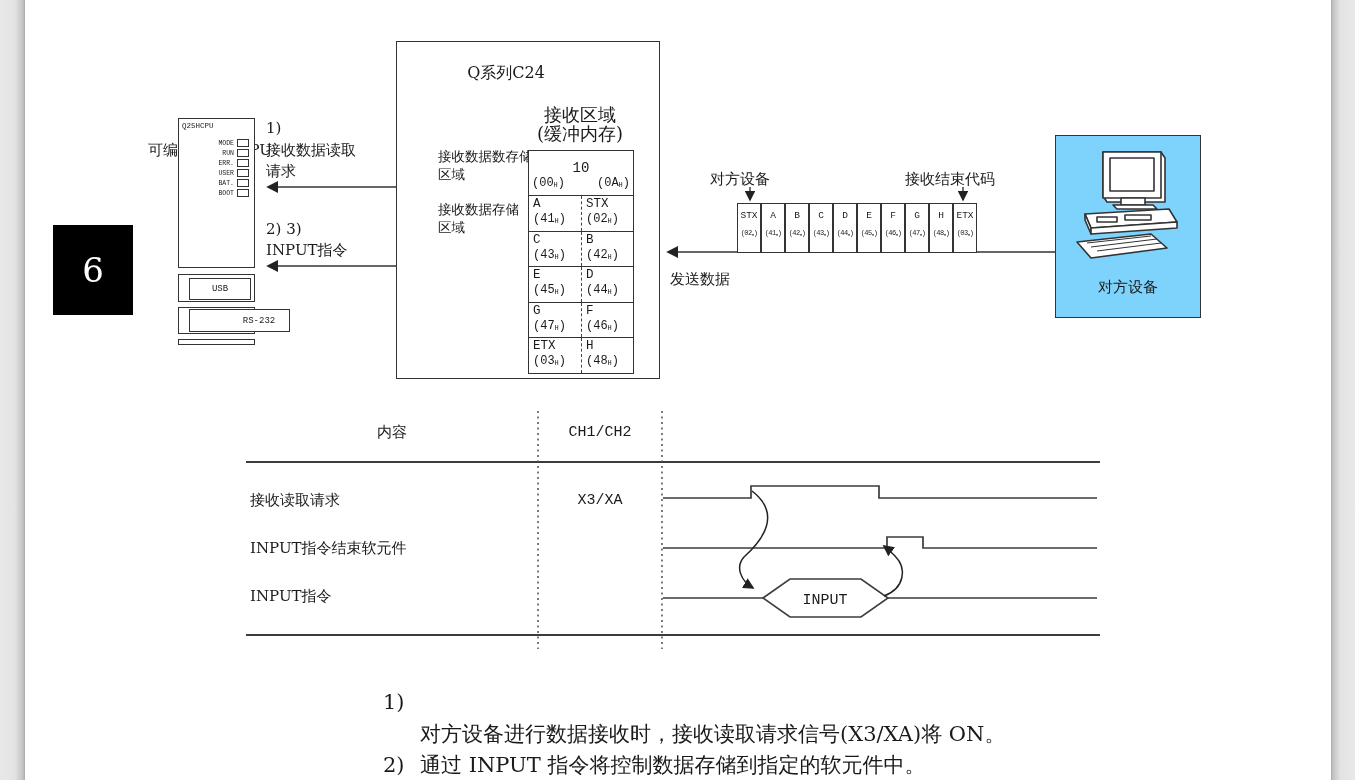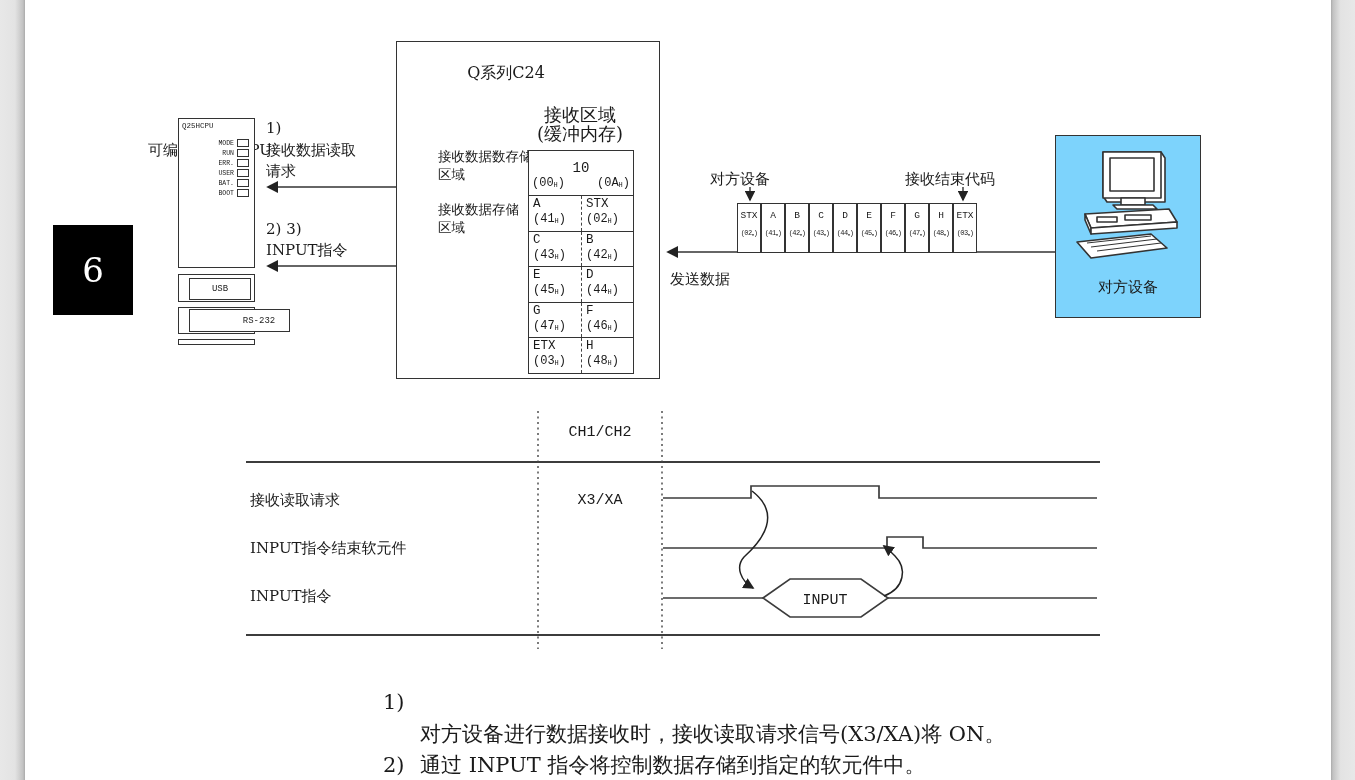--- a/index.html
+++ b/index.html
@@ -293,20 +293,21 @@
       </g>
       <g stroke="#333" stroke-width="1">
         <line x1="14" y1="95" x2="78" y2="88"></line>
         <line x1="18" y1="99" x2="84" y2="91"></line>
         <line x1="24" y1="103" x2="88" y2="95"></line>
       </g>
     </svg>
     <div class="ctr t15" style="position:absolute;left:0;top:142px;width:100%;">对方设备</div>
   </div>
 
+  <div class="abs ctr t15" style="left:246px;top:423px;width:292px;">内容</div>
   <div class="abs ctr mono15" style="left:538px;top:424px;width:124px;">CH1/CH2</div>
 
   <div class="abs t15" style="left:250px;top:491px;">接收读取请求</div>
   <div class="abs ctr mono15" style="left:538px;top:492px;width:124px;">X3/XA</div>
   <div class="abs t15" style="left:250px;top:539px;">INPUT指令结束软元件</div>
   <div class="abs t15" style="left:250px;top:587px;">INPUT指令</div>
 
   <div class="note" style="top:687px;">
     <span class="nnum">1)</span>
     <span class="ntext"><br>

